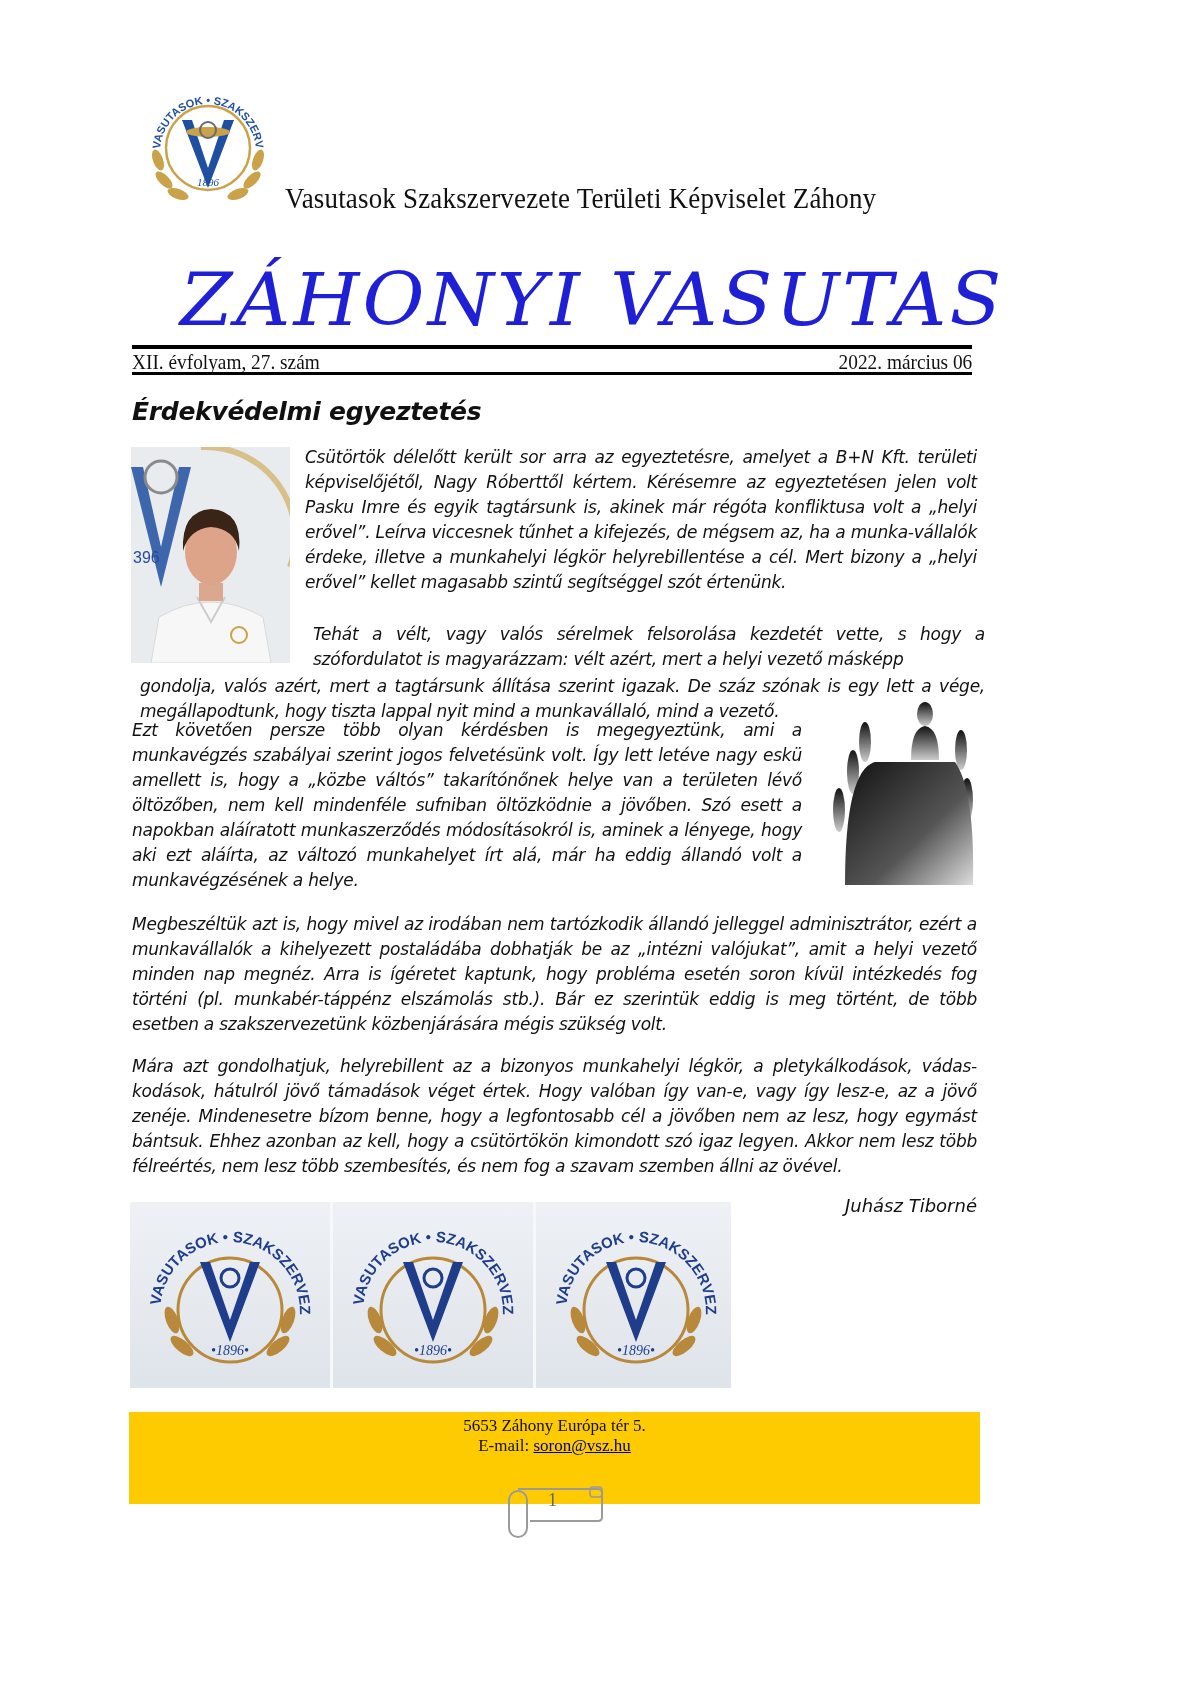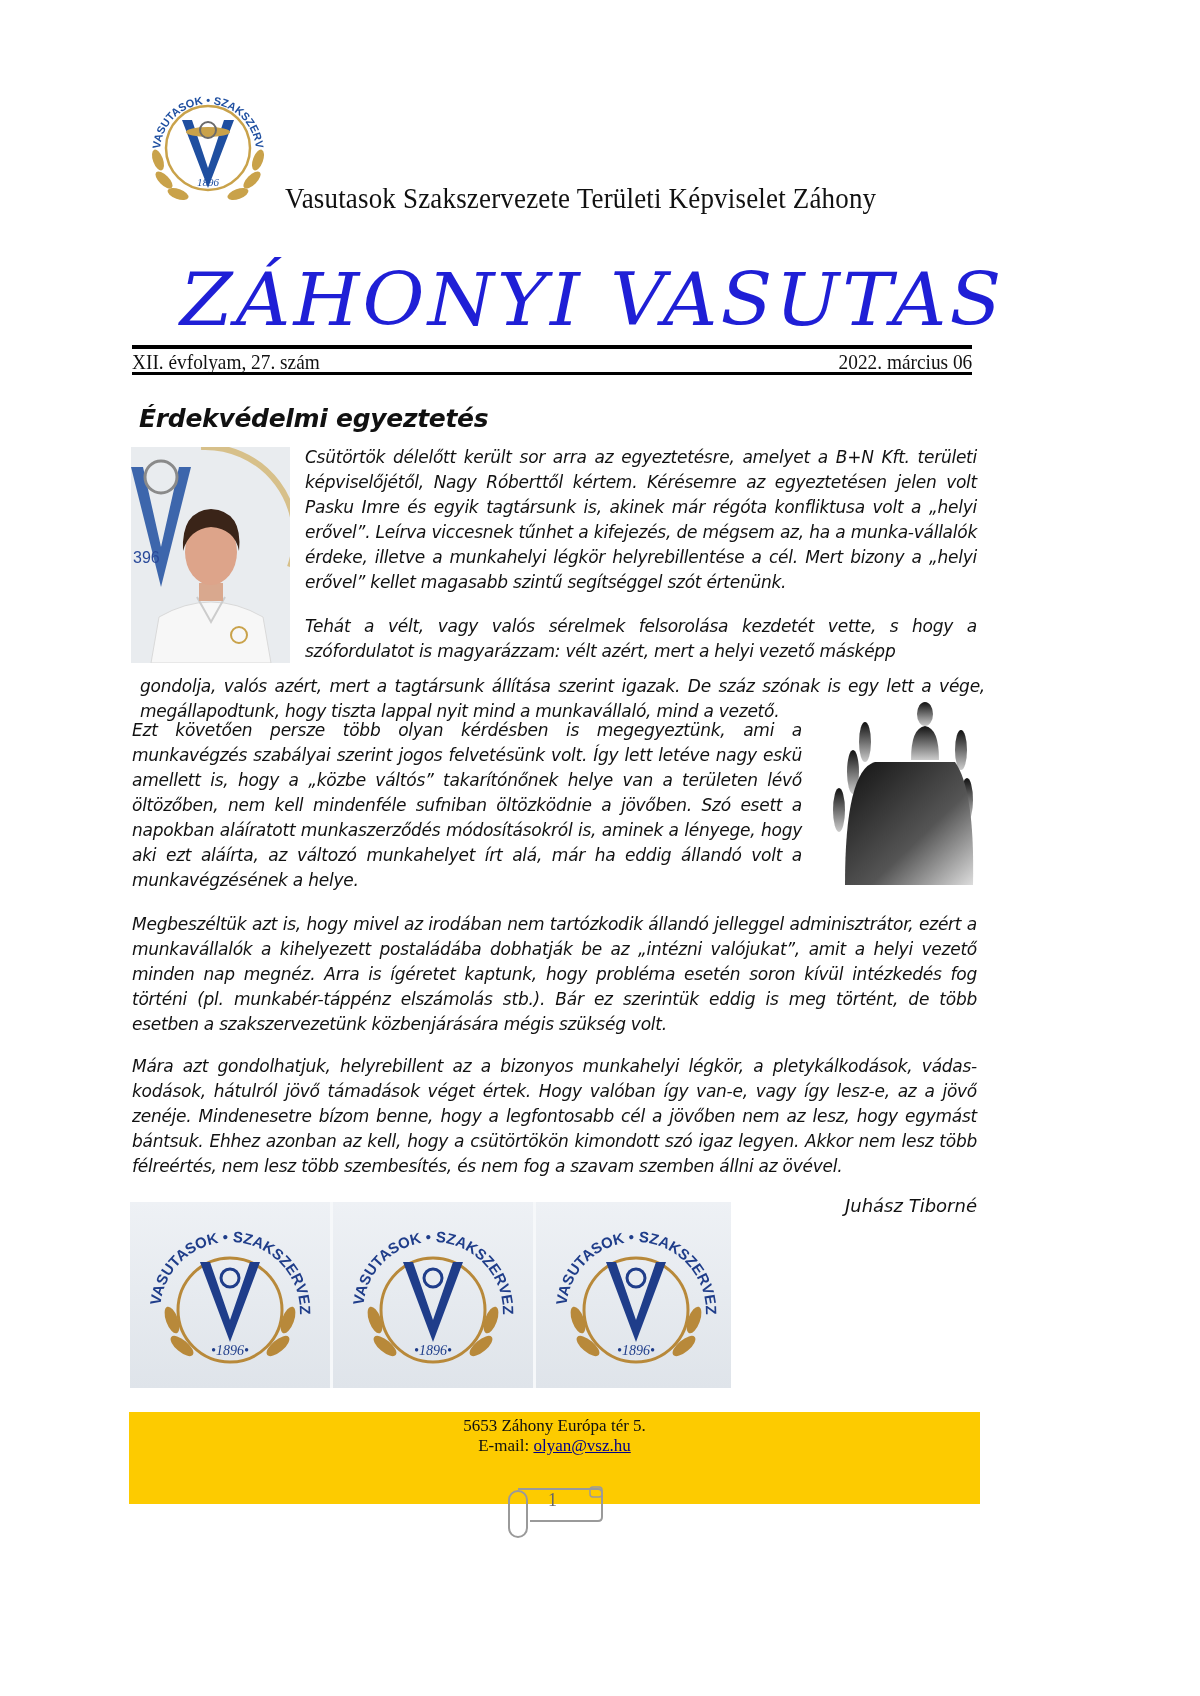--- a/index.html
+++ b/index.html
@@ -70,40 +70,40 @@
   </svg>
 </div>
 <div class="abs org-name">Vasutasok Szakszervezete Területi Képviselet Záhony</div>
 
 <div class="abs masthead">ZÁHONYI VASUTAS</div>
 <div class="abs rule-top"></div>
 <div class="abs issue">XII. évfolyam, 27. szám</div>
 <div class="abs date">2022. március 06</div>
 <div class="abs rule-bot"></div>
 
-<h1 class="abs article-title" style="margin:7px;">Érdekvédelmi egyeztetés</h1>
+<h1 class="abs article-title" style="margin:0;">Érdekvédelmi egyeztetés</h1>
 
 <div class="abs photo">
   <svg width="159" height="216" viewBox="0 0 159 216">
     <rect width="159" height="216" fill="#e9ecef"></rect>
     <path d="M0 20 L30 140 L60 20 L48 20 L30 100 L12 20 Z" fill="#1f4fa0" opacity="0.85"></path>
     <circle cx="30" cy="30" r="16" fill="none" stroke="#8a8a8a" stroke-width="3"></circle>
     <path d="M70 0 A 90 90 0 0 1 159 120" fill="none" stroke="#d7c08a" stroke-width="6"></path>
     <text x="2" y="116" font-family="Liberation Sans, sans-serif" font-size="16" fill="#2a4a9a">396</text>
     <path d="M20 216 L28 170 Q80 140 132 170 L140 216 Z" fill="#f7f7f7" stroke="#d9d9d9"></path>
     <path d="M66 150 L80 175 L94 150" fill="none" stroke="#ccc" stroke-width="2"></path>
     <rect x="68" y="136" width="24" height="18" fill="#d9a88e"></rect>
     <ellipse cx="80" cy="105" rx="26" ry="33" fill="#dda48a"></ellipse>
     <path d="M52 104 Q50 64 80 62 Q112 64 108 104 Q104 82 80 80 Q58 82 52 104 Z" fill="#3a2418"></path>
     <circle cx="108" cy="188" r="8" fill="none" stroke="#c9a24a" stroke-width="2"></circle>
   </svg>
 </div>
 
 <p class="abs body-text p1" style="margin:0;">Csütörtök délelőtt került sor arra az egyeztetésre, amelyet a B+N Kft. területi képviselőjétől, Nagy Róberttől kértem. Kérésemre az egyeztetésen jelen volt Pasku Imre és egyik tagtársunk is, akinek már régóta konfliktusa volt a „helyi erővel”. Leírva viccesnek tűnhet a kifejezés, de mégsem az, ha a munka-vállalók érdeke, illetve a munkahelyi légkör helyrebillentése a cél. Mert bizony a „helyi erővel” kellet magasabb szintű segítséggel szót értenünk.</p>
-<p class="abs body-text p2a" style="margin:0;">Tehát a vélt, vagy valós sérelmek felsorolása kezdetét vette, s hogy a szófordulatot is magyarázzam: vélt azért, mert a helyi vezető másképp</p>
+<p class="abs body-text p2a" style="margin:8px;">Tehát a vélt, vagy valós sérelmek felsorolása kezdetét vette, s hogy a szófordulatot is magyarázzam: vélt azért, mert a helyi vezető másképp</p>
 <p class="abs body-text p2b" style="margin:8px;">gondolja, valós azért, mert a tagtársunk állítása szerint igazak. De száz szónak is egy lett a vége, megállapodtunk, hogy tiszta lappal nyit mind a munkavállaló, mind a vezető.</p>
 <p class="abs body-text p3" style="margin:0;">Ezt követően persze több olyan kérdésben is megegyeztünk, ami a munkavégzés szabályai szerint jogos felvetésünk volt. Így lett letéve nagy eskü amellett is, hogy a „közbe váltós” takarítónőnek helye van a területen lévő öltözőben, nem kell mindenféle sufniban öltözködnie a jövőben. Szó esett a napokban aláíratott munkaszerződés módosításokról is, aminek a lényege, hogy aki ezt aláírta, az változó munkahelyet írt alá, már ha eddig állandó volt a munkavégzésének a helye.</p>
 
 <div class="abs meeting-img">
   <svg width="162" height="190" viewBox="0 0 162 190">
     <defs>
       <linearGradient id="tbl" x1="0" y1="0" x2="1" y2="1">
         <stop offset="0" stop-color="#111"></stop>
         <stop offset="0.6" stop-color="#555"></stop>
         <stop offset="1" stop-color="#ddd"></stop>
@@ -180,21 +180,21 @@
         <ellipse cx="158" cy="118" rx="6" ry="14" transform="rotate(20 158 118)"></ellipse>
         <ellipse cx="148" cy="144" rx="6" ry="14" transform="rotate(50 148 144)"></ellipse>
       </g>
       <text x="100" y="153" text-anchor="middle" font-family="Liberation Serif, serif" font-style="italic" font-size="14" fill="#1f3d8a">•1896•</text>
     </svg>
   </div>
 </div>
 
 <div class="abs footer">
   <span class="footer-line">5653 Záhony Európa tér 5.</span>
-  <span class="footer-line"><span>E-mail: </span><a class="email-link">olyan@vsz.hu</a></span>
+  <span class="footer-line"><span>E-mail: </span><a class="email-link">soron@vsz.hu</a></span>
 </div>
 
 <div class="abs page-num-box">
   <svg width="100" height="55" viewBox="0 0 100 55">
     <path d="M12 6 L92 6 Q96 6 96 10 L96 34 Q96 38 92 38 L24 38" fill="none" stroke="#9a9a9a" stroke-width="2"></path>
     <rect x="3" y="8" width="18" height="46" rx="9" fill="none" stroke="#9a9a9a" stroke-width="2"></rect>
     <rect x="84" y="4" width="12" height="10" rx="3" fill="none" stroke="#9a9a9a" stroke-width="1.5"></rect>
   </svg>
 </div>
 <div class="abs page-num">1</div>

